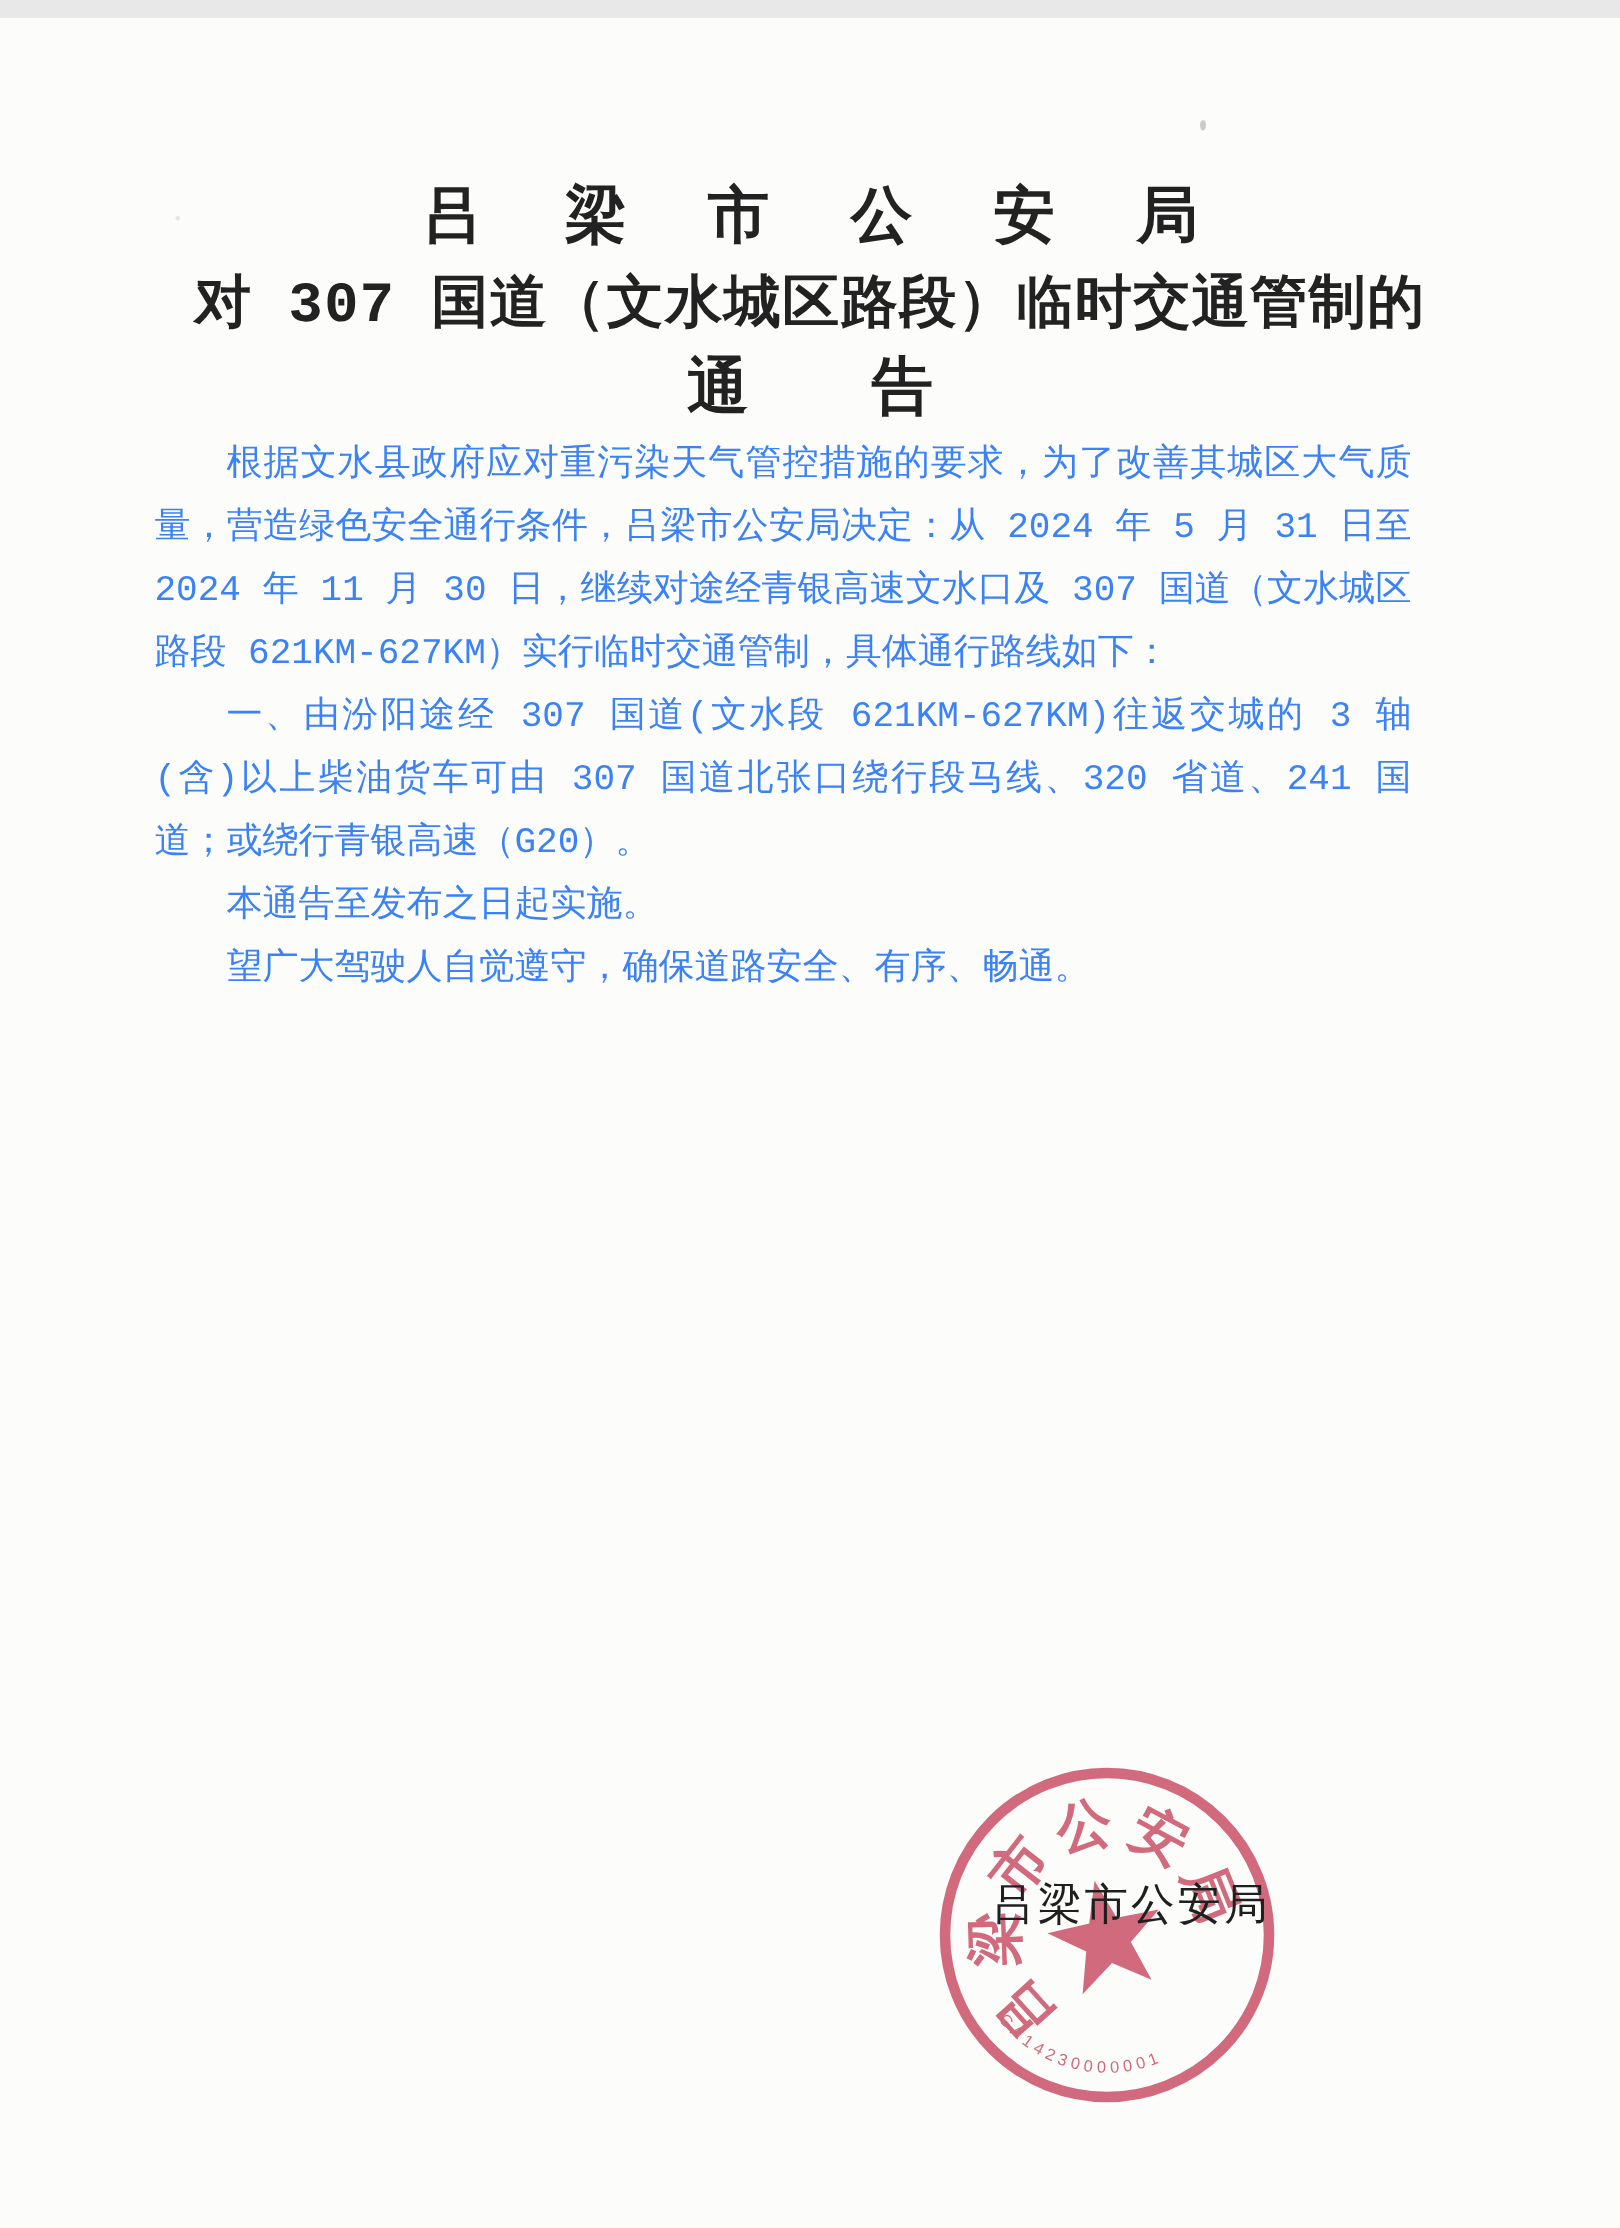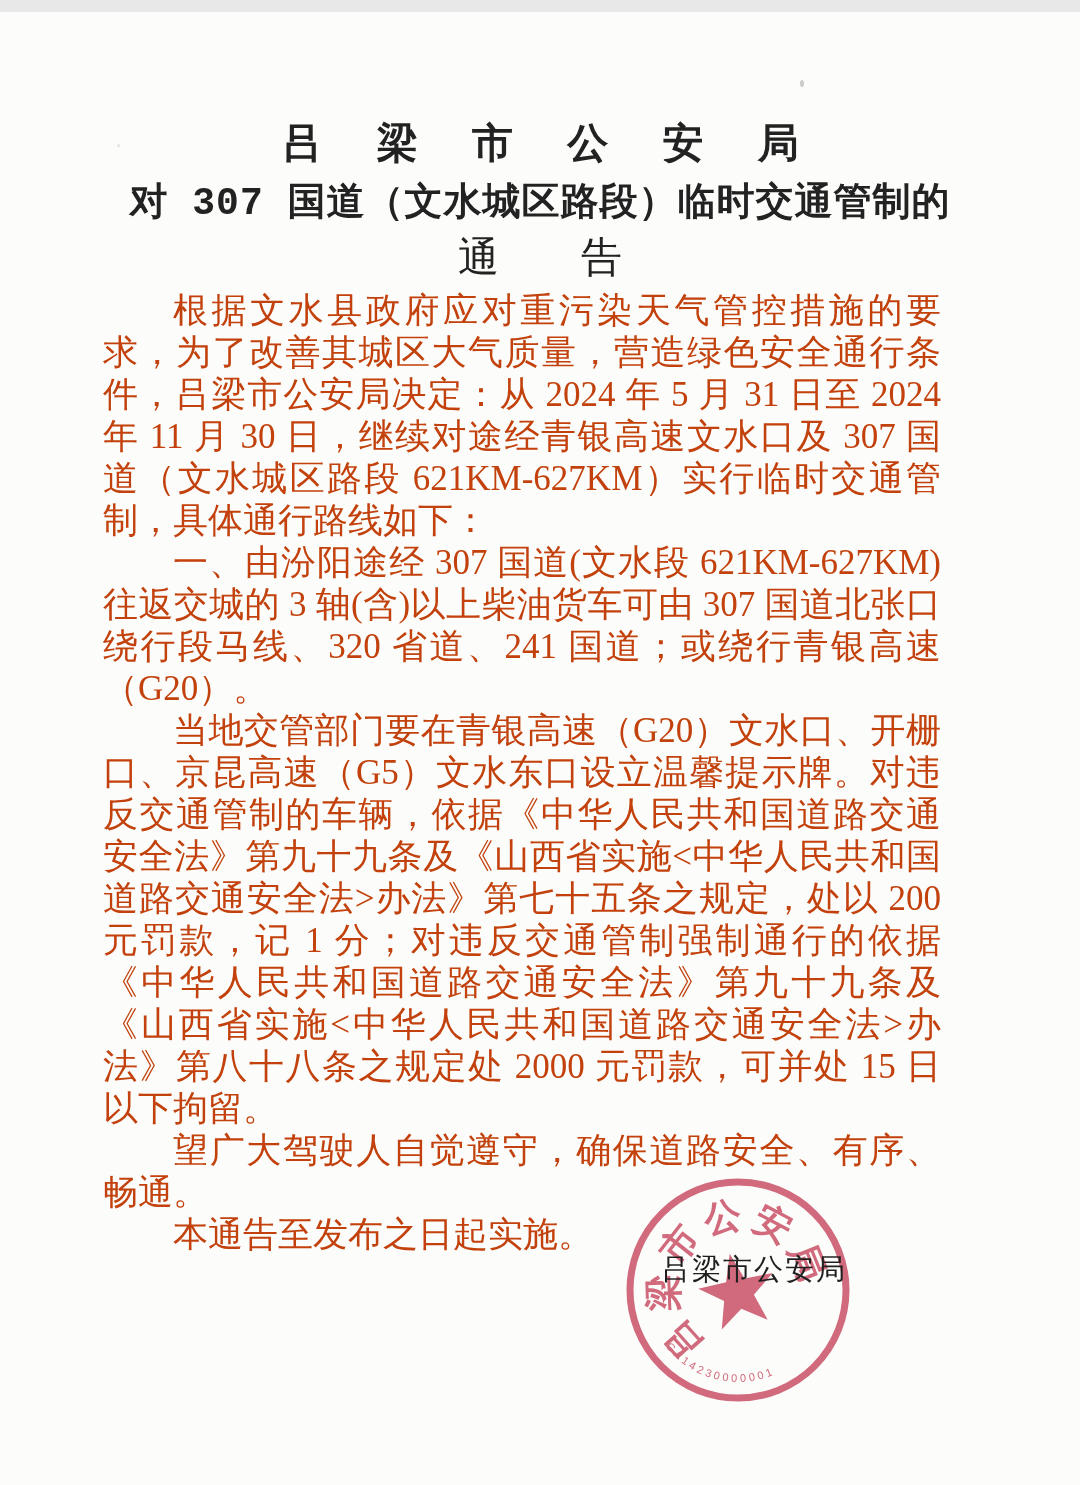--- a/index.html
+++ b/index.html
@@ -33,33 +33,34 @@
     letter-spacing: 1px;
     color: #222;
     white-space: pre;
     font-family: Liberation Mono, monospace;
   }
   .title3 {
     position: absolute;
     top: 218px; left: 0; width: 100%;
     text-align: center;
     font-size: 41px;
-    font-weight: 400;
+    font-weight: 700;
     color: #222;
     white-space: pre;
   }
   .body-text {
     position: absolute;
     top: 278px;
     left: 103px;
     width: 838px;
-    font-size: 35px;
+    font-size: 24px;
     line-height: 42px;
     text-align: justify;
-    color: #c2410c;
+    color: #3b82f6;
+    font-family: Liberation Mono, monospace;
   }
   .body-text p {
     margin: 0;
     text-indent: 2em;
   }
   .sig-issuer {
     position: absolute;
     top: 1238px;
     left: 661px;
     font-size: 29px;
@@ -102,23 +103,22 @@
 
 <div class="page">
 
   <div class="title1">吕 梁 市 公 安 局</div>
   <div class="title2">对 307 国道（文水城区路段）临时交通管制的</div>
   <div class="title3">通　　告</div>
 
   <div class="body-text">
     <p>根据文水县政府应对重污染天气管控措施的要求，为了改善其城区大气质量，营造绿色安全通行条件，吕梁市公安局决定：从 2024 年 5 月 31 日至 2024 年 11 月 30 日，继续对途经青银高速文水口及 307 国道（文水城区路段 621KM-627KM）实行临时交通管制，具体通行路线如下：</p>
     <p>一、由汾阳途经 307 国道(文水段 621KM-627KM)往返交城的 3 轴(含)以上柴油货车可由 307 国道北张口绕行段马线、320 省道、241 国道；或绕行青银高速（G20）。</p>
-    <p>当地交管部门要在青银高速（G20）文水口、开栅口、京昆高速（G5）文水东口设立温馨提示牌。对违反交通管制的车辆，依据《中华人民共和国道路交通安全法》第九十九条及《山西省实施&lt;中华人民共和国道路交通安全法&gt;办法》第七十五条之规定，处以 200 元罚款，记 1 分；对违反交通管制强制通行的依据《中华人民共和国道路交通安全法》第九十九条及《山西省实施&lt;中华人民共和国道路交通安全法&gt;办法》第八十八条之规定处 2000 元罚款，可并处 15 日以下拘留。</p>
+    <p>本通告至发布之日起实施。</p>
     <p>望广大驾驶人自觉遵守，确保道路安全、有序、畅通。</p>
-    <p>本通告至发布之日起实施。</p>
   </div>
 
   <div class="sig-issuer">吕梁市公安局</div>
 
   <svg class="seal" viewBox="0 0 232 232" xmlns="http://www.w3.org/2000/svg">
     <circle cx="116" cy="116" r="108" fill="none" stroke="#c94a61" stroke-width="7"></circle>
     <g transform="rotate(-32 116 116)" fill="#c94a61" font-family="'Liberation Serif','DejaVu Serif',serif" font-size="37" font-weight="700" text-anchor="middle">
       <text x="116" y="54" transform="rotate(-100 116 116)">吕</text>
       <text x="116" y="54" transform="rotate(-60 116 116)">梁</text>
       <text x="116" y="54" transform="rotate(-20 116 116)">市</text>

